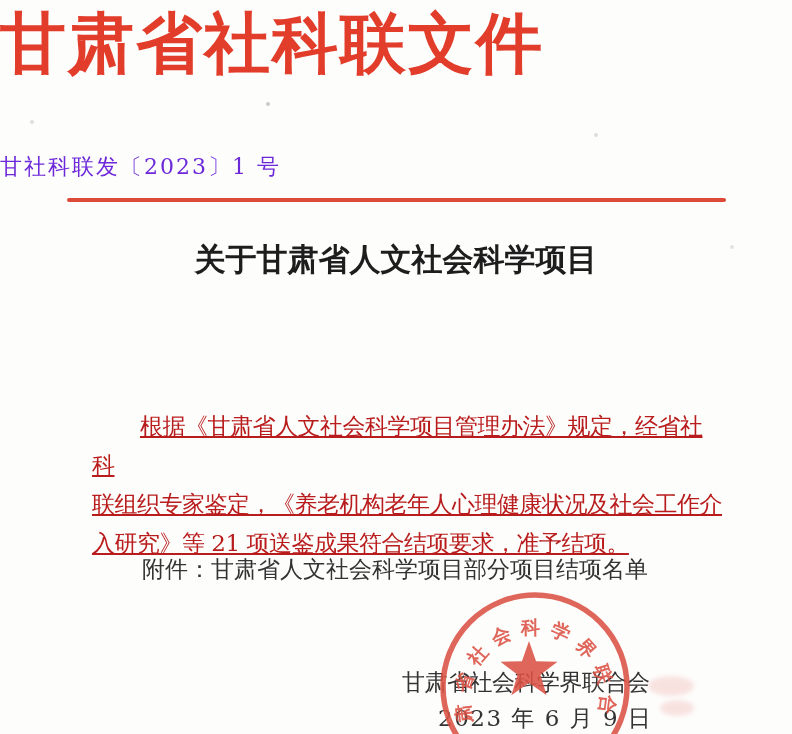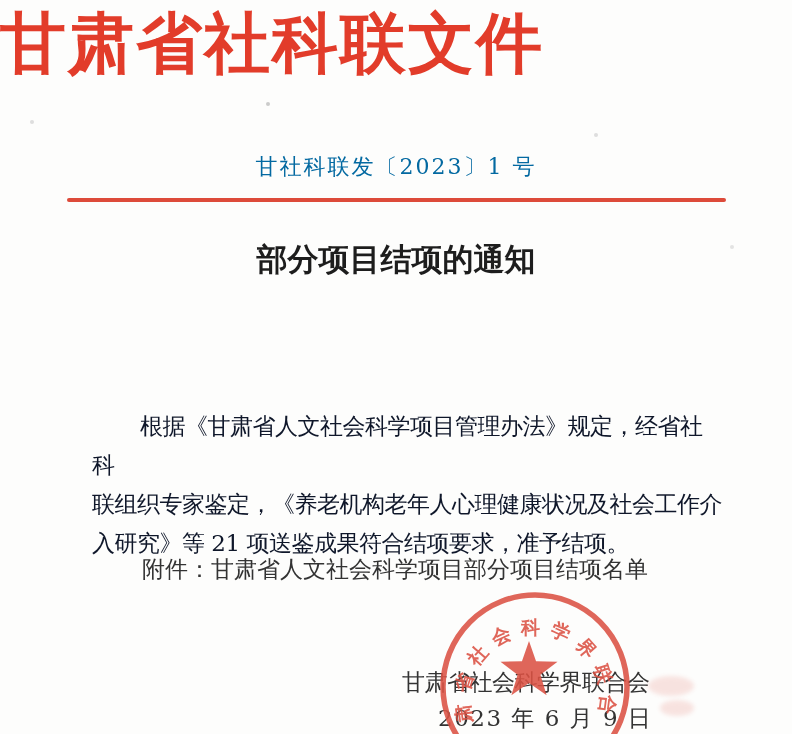--- a/index.html
+++ b/index.html
@@ -28,24 +28,24 @@
     line-height: 1.32;
     white-space: nowrap;
   }
 
   
   .doc-number {
     position: absolute;
     top: 152px;
     left: 0;
     width: 100%;
-    text-align: center;
+    text-align: left;
     font-size: 22px;
     letter-spacing: 2px;
-    color: #0369a1;
+    color: #6d28d9;
   }
 
   
   .red-rule {
     position: absolute;
     top: 198px;
     left: 67px;
     width: 659px;
     height: 4px;
     background: var(--rule_red, #dd4a3a);
@@ -73,22 +73,23 @@
     color: #333;
   }
 
   .paragraph {
     position: absolute;
     top: 407px;
     left: 92px;
     width: 632px;
     font-size: 23px;
     line-height: 39px;
-    color: #0f172a;
+    color: #b91c1c;
     letter-spacing: -0.5px;
+    text-decoration: underline;
   }
   .paragraph .line.indent { text-indent: 48px; }
 
   .attachment {
     position: absolute;
     top: 554px;
     left: 142px;
     font-size: 23px;
     color: #333;
     text-align: center;
@@ -151,21 +152,21 @@
 
 <div class="page">
 
   <div class="org-title">甘肃省社科联文件</div>
 
   <div class="doc-number">甘社科联发〔2023〕1 号</div>
 
   <div class="red-rule"></div>
 
   <div class="doc-title">
-    <div>部分项目结项的通知</div>
+    <div>关于甘肃省人文社会科学项目</div>
   </div>
 
 
   <div class="paragraph">
     <div class="line indent">根据《甘肃省人文社会科学项目管理办法》规定，经省社科</div>
     <div class="line">联组织专家鉴定，《养老机构老年人心理健康状况及社会工作介</div>
     <div class="line">入研究》等 21 项送鉴成果符合结项要求，准予结项。</div>
   </div>
 
   <div class="attachment">附件：甘肃省人文社会科学项目部分项目结项名单</div>

